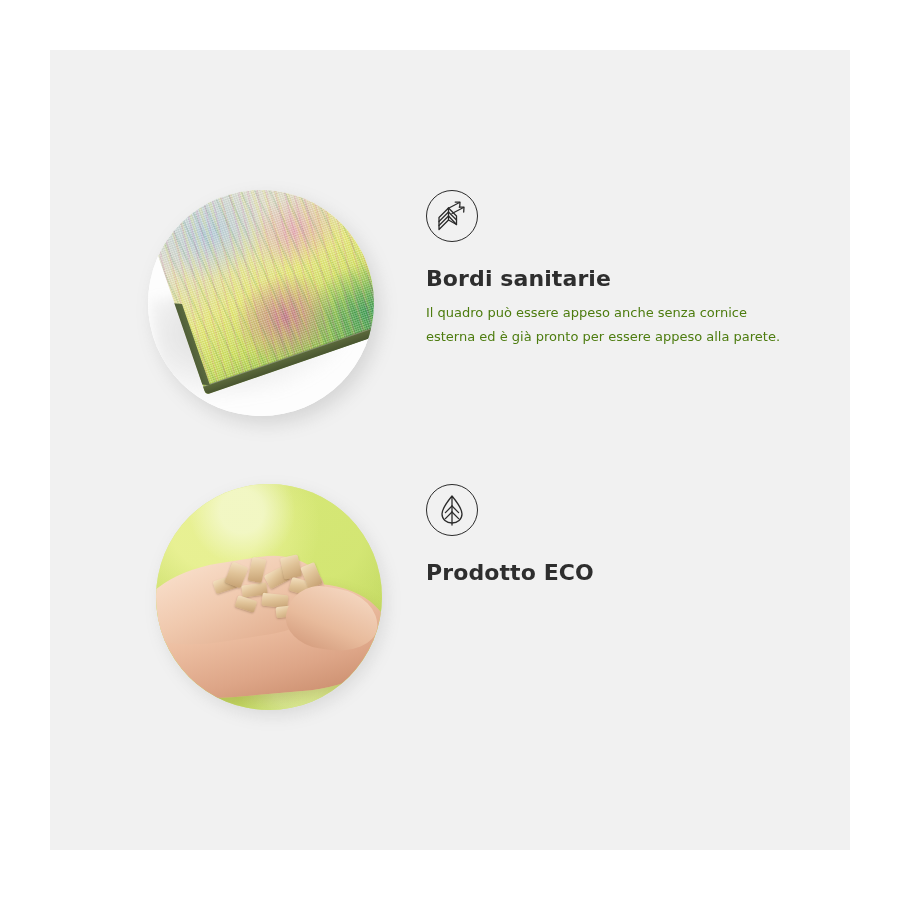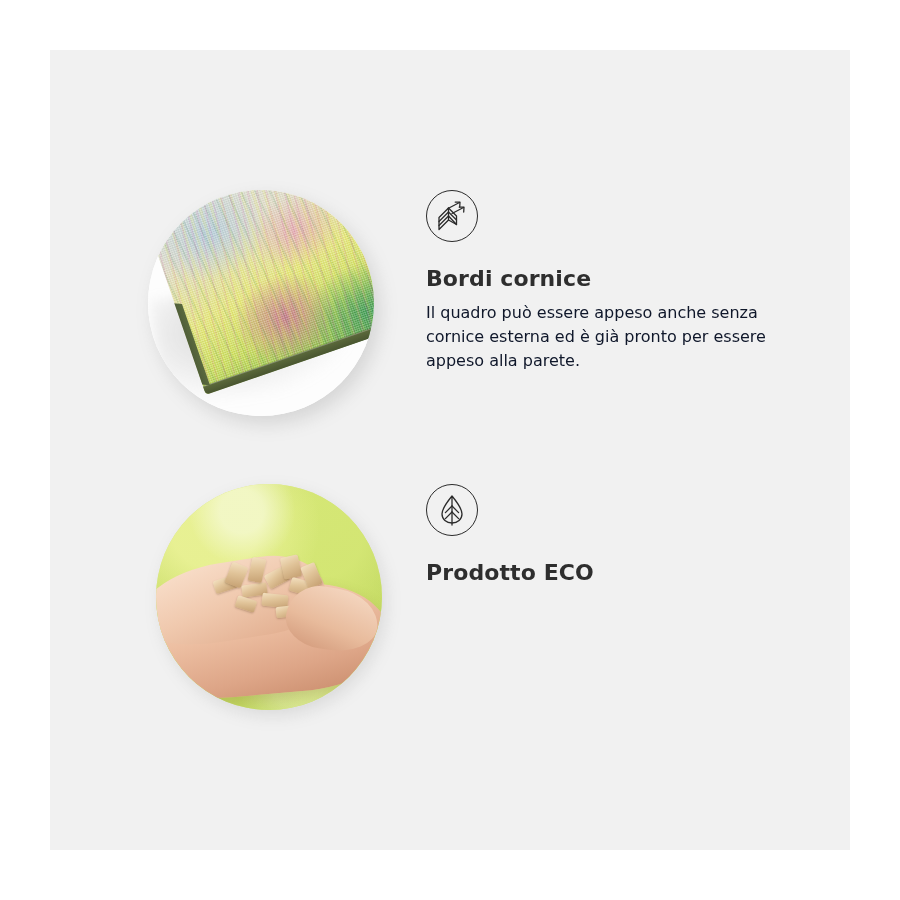--- a/index.html
+++ b/index.html
@@ -212,22 +212,22 @@
   .feature-title {
     margin: 25px 0 0 0;
     font-size: 22px;
     font-weight: bold;
     color: #2e2e2e;
     letter-spacing: 0.1px;
     line-height: 1.1;
   }
   .feature-desc {
     margin: 10px 0 0 0;
-    font-size: 16px;
-    color: #0f172a;
+    font-size: 13px;
+    color: #4d7c0f;
     line-height: 24px;
     max-width: 370px;
   }
 </style>
 </head>
 <body>
 
 <div class="page">
   <div class="panel">
 
@@ -252,21 +252,21 @@
             <path d="M4 26.5 L13.5 17"></path>
             <path d="M13.5 9 L21.5 17 L21.5 25.5 L13.5 21"></path>
             <path d="M13.5 13 L21.5 21"></path>
             <path d="M13.5 17 L21.5 25.5"></path>
             <path d="M13 9.5 L24.5 3.5"></path>
             <path d="M20.2 3.1 L25 3.2 L24.7 8"></path>
             <path d="M17 14.5 L28.5 8.5"></path>
             <path d="M24.2 8.1 L29 8.2 L28.7 13"></path>
           </svg>
         </div>
-        <h2 class="feature-title">Bordi cornice</h2>
+        <h2 class="feature-title">Bordi sanitarie</h2>
         <p class="feature-desc">Il quadro può essere appeso anche senza cornice esterna ed è già pronto per essere appeso alla parete.</p>
       </div>
     </div>
 
     <div class="feature feature-2">
 
       <div class="media media-2">
         <div class="eco-photo"></div>
         <div class="eco-blur"></div>
         <div class="hand-lower"></div>

